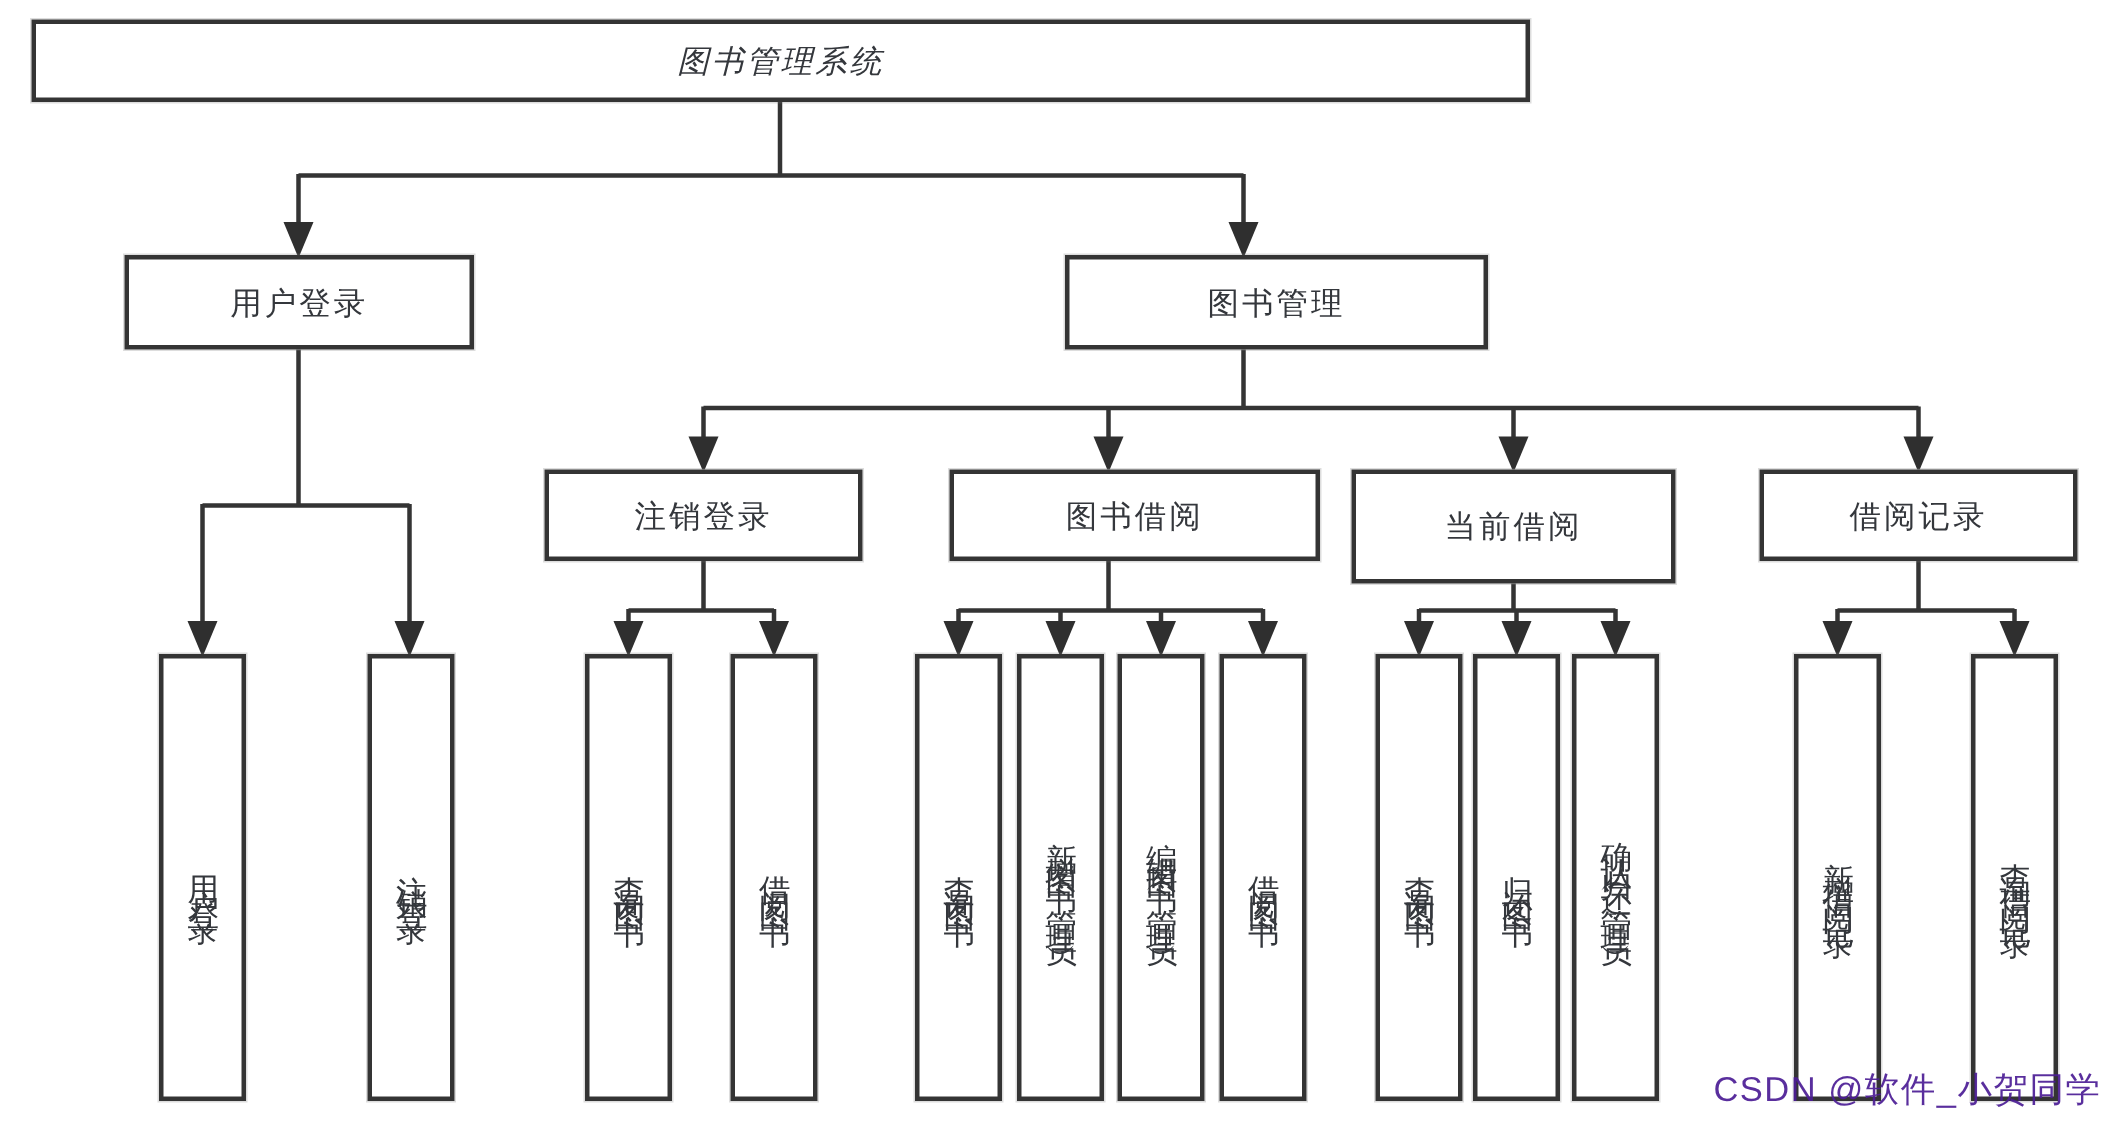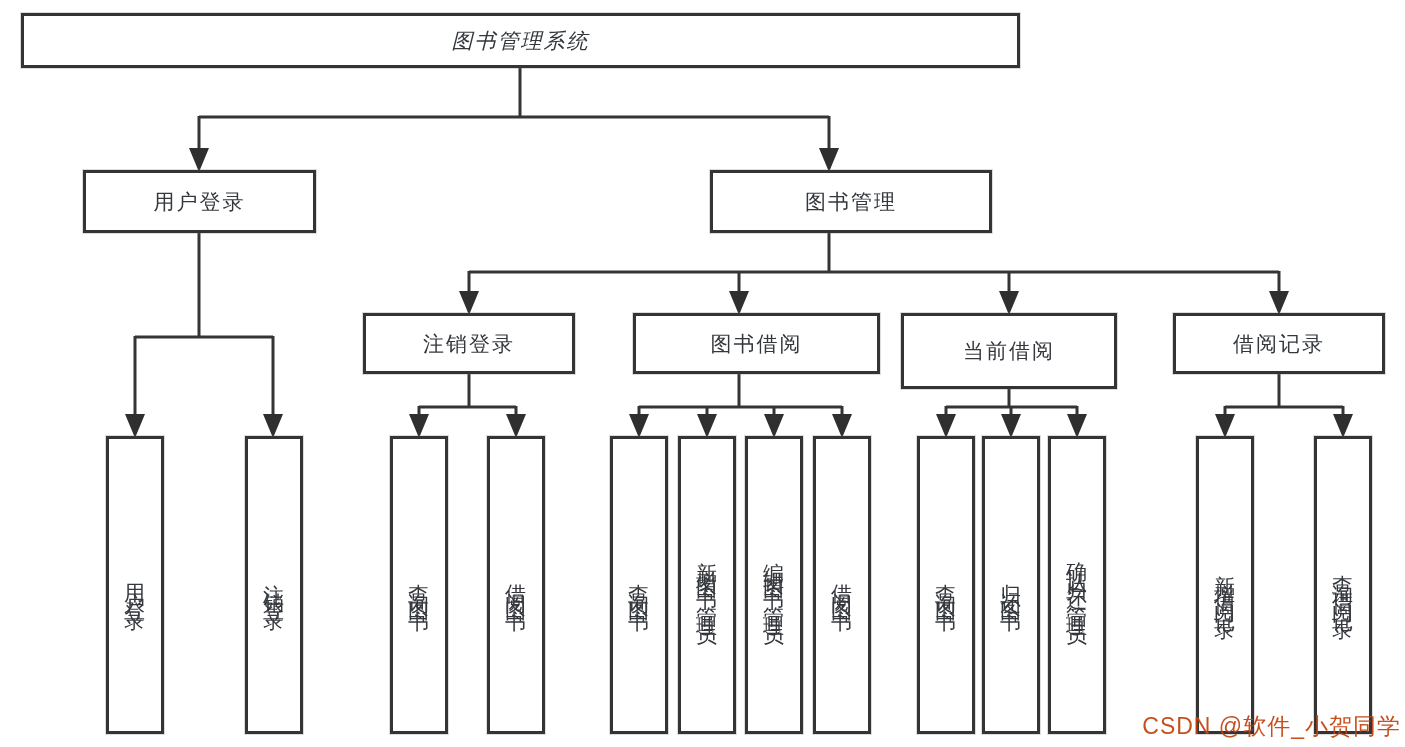--- a/index.html
+++ b/index.html
@@ -58,21 +58,21 @@
     letter-spacing: 9px;
     color: #34373c;
     max-height: 286px;
     white-space: nowrap;
   }
   .watermark {
     position: absolute;
     right: 4px;
     top: 711px;
     font-size: 23px;
-    color: #c2410c;
+    color: #4c1d95;
     opacity: 0.92;
     letter-spacing: 1px;
     z-index: 3;
     white-space: nowrap;
   }
 </style>
 </head>
 <body>
 
 <div id="stage">

